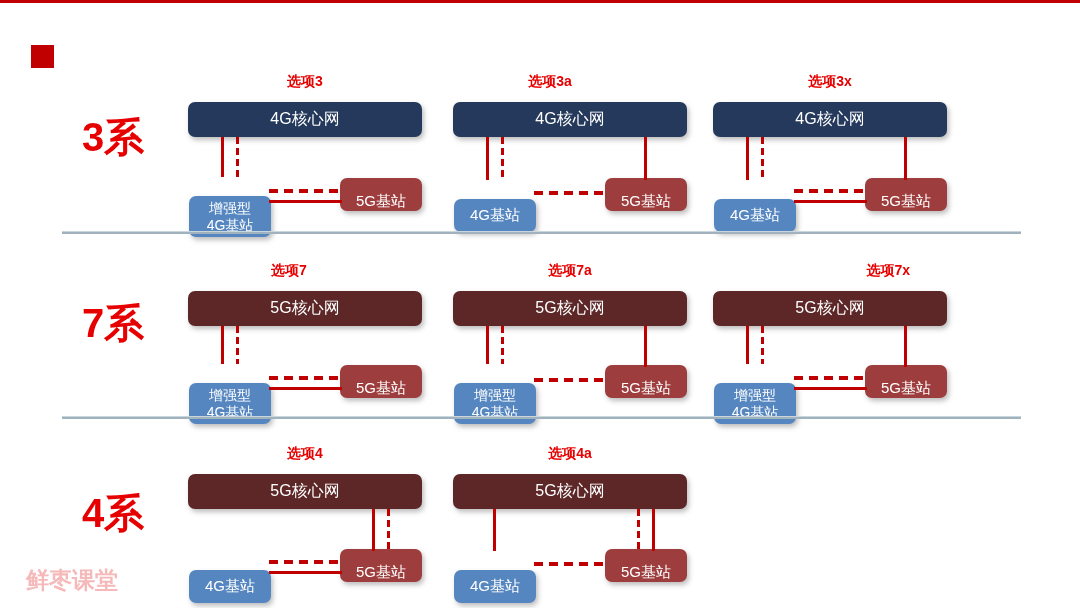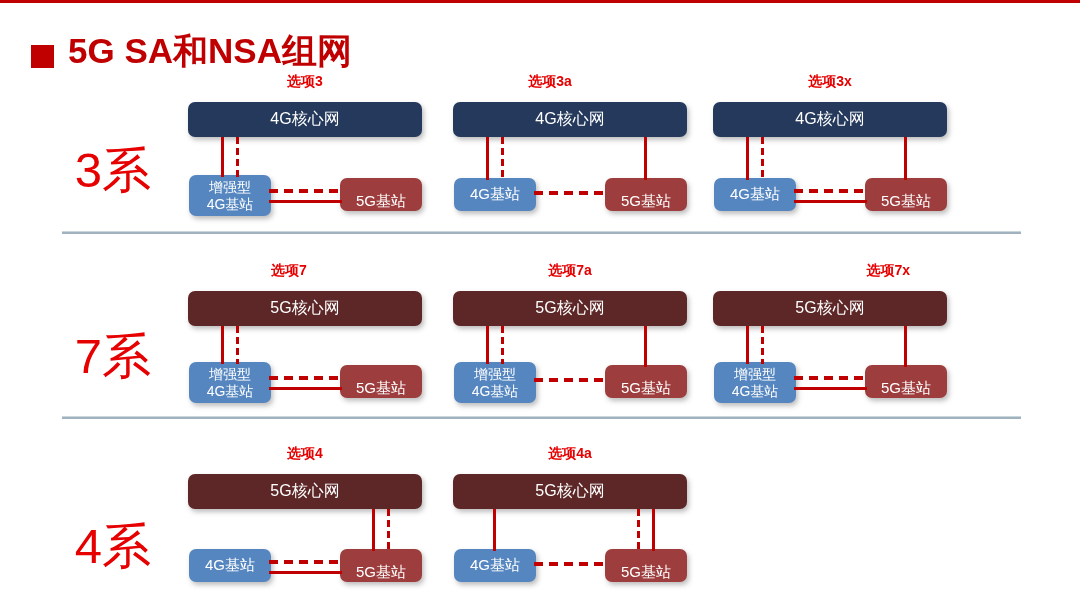--- a/index.html
+++ b/index.html
@@ -7,55 +7,53 @@
     position:relative;width:1080px;height:608px;background:#ffffff;overflow:hidden;
     font-family:"Liberation Sans","DejaVu Sans",sans-serif;
   }
   .topline{position:absolute;left:0;top:0;width:1080px;height:3px;background:var(--accent);}
   .title-bullet{position:absolute;left:31px;top:45px;width:23px;height:23px;background:var(--accent);}
   .page-title{
     position:absolute;left:68px;top:28px;font-size:35px;font-weight:bold;color:var(--accent);
     letter-spacing:0px;white-space:nowrap;
   }
   .row-label{
-    position:absolute;width:110px;text-align:center;font-size:49px;font-weight:normal;
+    position:absolute;width:110px;text-align:center;font-size:40px;font-weight:bold;
     color:var(--brightred);
-    margin-top:28px;
   }
   .opt-label{
     position:absolute;width:160px;text-align:center;font-size:14px;font-weight:bold;
     color:var(--brightred);
   }
   .box{
     position:absolute;border-radius:7px;color:#fff;display:flex;flex-direction:column;
     align-items:center;justify-content:center;text-align:center;
     box-shadow:2px 3px 5px rgba(110,110,110,0.45);
   }
   .core{font-size:16px;}
   .core-4g{background:var(--navy);}
   .core-5g{background:var(--maroon);}
   .station{font-size:15px;}
-  .st-blue{background:var(--stblue);}
+  .st-blue{background:var(--stblue);margin-top:21px;}
   .st-red{background:var(--stred);justify-content:flex-end;}
   .two-line{font-size:14px;line-height:17px;}
   .lnk{position:absolute;}
   .v-solid{width:3px;background:var(--accent);}
   .v-dashed{width:3px;background:repeating-linear-gradient(180deg,var(--accent) 0 7px,transparent 7px 11px);}
   .h-solid{height:3px;background:var(--accent);}
   .h-dashed{height:4px;background:repeating-linear-gradient(90deg,var(--accent) 0 9px,transparent 9px 15px);}
   .divider{position:absolute;left:62px;width:959px;height:2px;background:var(--divider);border-top:1px solid #c9d6dc;}
   .watermark{position:absolute;left:26px;top:565px;font-size:23px;font-weight:bold;color:var(--wmark);}
 </style>
 </head>
 <body>
 
 <div id="canvas" style="--accent: #c00000; --brightred: #e60000; --navy: #24395b; --maroon: #5d2727; --stblue: #5586c0; --stred: #9e3d3d; --divider: #9fb2bd; --wmark: #f6b9b9;">
   <div class="topline"></div>
   <div class="title-bullet"></div>
-  <div class="page-title">5G SA和NSA组网</div>
   <div id="diagram-root">
       <div class="row-label" style="left: 58px; top: 110px;">3系</div>
       <div class="opt-label" style="left: 225px; top: 73px;">选项3</div>
       <div class="box core core-4g" style="left: 188px; top: 102px; width: 234px; height: 35px;">4G核心网</div>
       <div class="box station st-blue two-line" style="left: 189px; top: 175px; width: 82px; height: 41px;">
         <div>增强型</div>
         <div>4G基站</div>
       </div>
       <div class="box station st-red" style="left: 340px; top: 178px; width: 82px; height: 33px;">
         <div>5G基站</div>
@@ -151,13 +149,14 @@
       <div class="box station st-red" style="left: 605px; top: 549px; width: 82px; height: 33px;">
         <div>5G基站</div>
       </div>
       <div class="lnk v-solid" style="left: 493px; top: 509px; height: 42px;"></div>
       <div class="lnk v-dashed" style="left: 637px; top: 509px; height: 42px;"></div>
       <div class="lnk v-solid" style="left: 652px; top: 509px; height: 42px;"></div>
       <div class="lnk h-dashed" style="left: 534px; top: 562px; width: 73px;"></div>
     </div>
   <div class="divider" style="top:231px"></div>
   <div class="divider" style="top:416px"></div>
+  <div class="watermark">鲜枣课堂</div>
 </div>
 
 </body></html>

